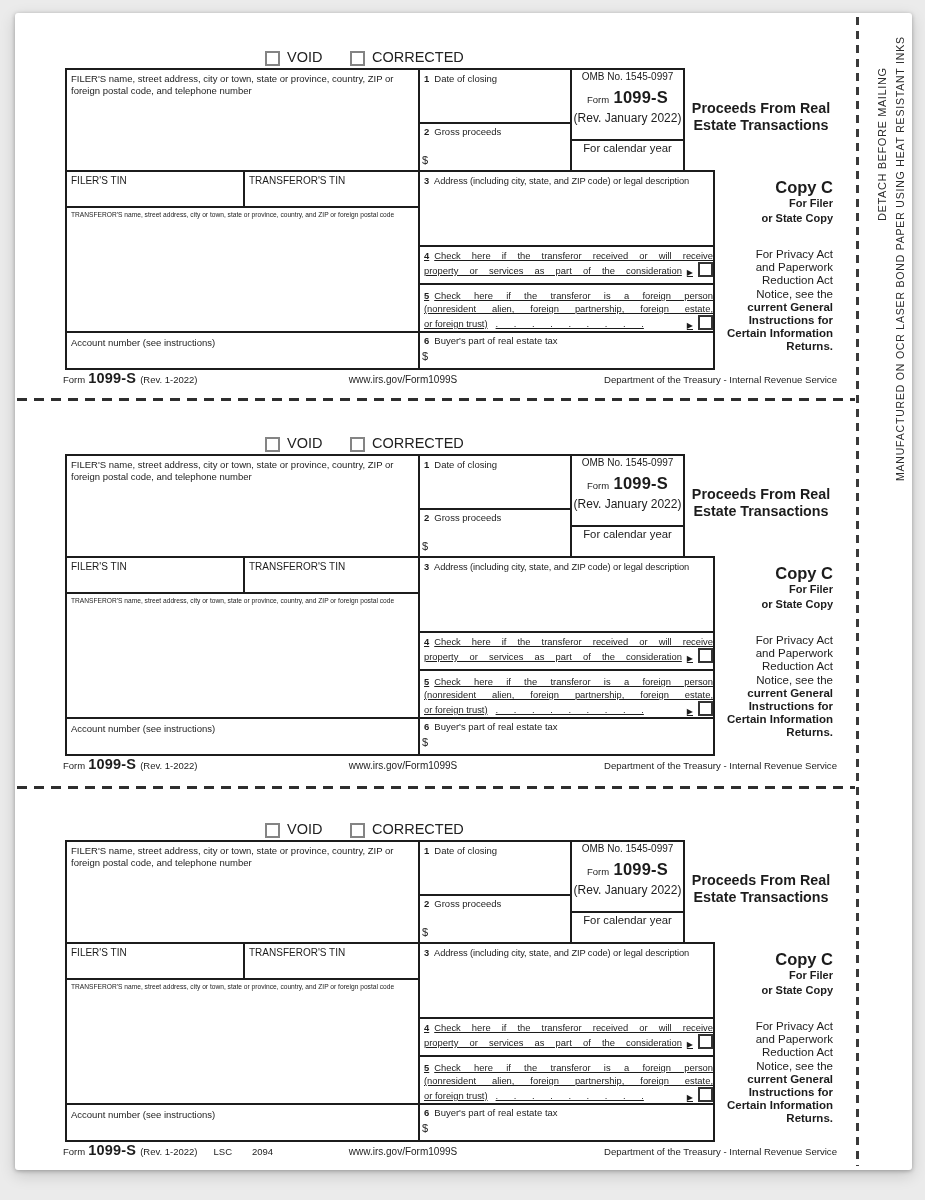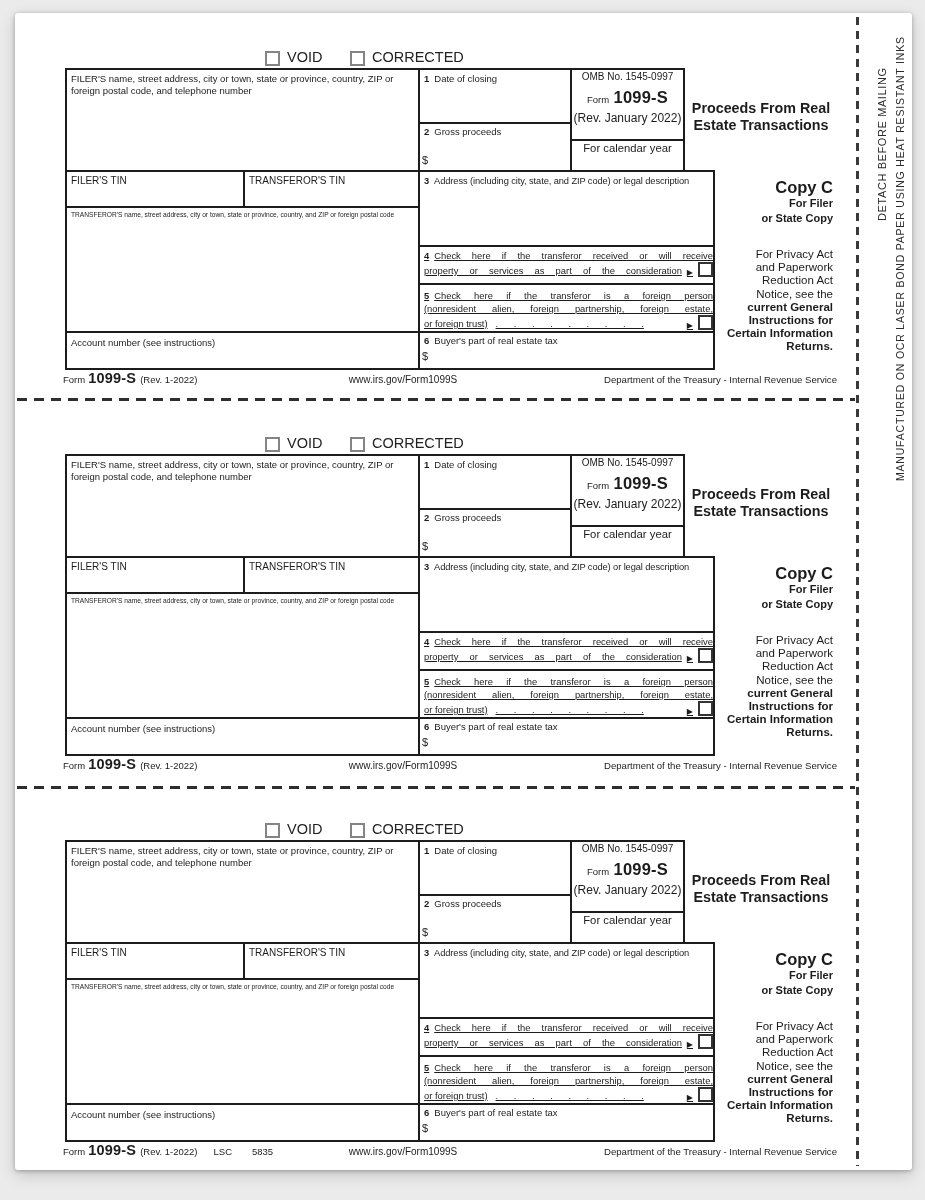--- a/index.html
+++ b/index.html
@@ -349,21 +349,21 @@
 
     <div class="abs lbl" style="left:56px;top:287px;">Account number (see instructions)</div>
     <div class="abs lbl" style="left:409px;top:285px;"><span class="num">6</span><span>Buyer's part of real estate tax</span></div>
     <div class="abs dollar" style="left:407px;top:300px;">$</div>
 
     <div class="ftr ft-left">
       <span class="ft-form">Form</span>
       <span class="ft-num">1099-S</span>
       <span class="ft-rev">(Rev. 1-2022)</span>
       <span class="ft-lsc">LSC</span>
-      <span class="ft-code">5835</span>
+      <span class="ft-code">2094</span>
     </div>
     <div class="ftr ft-url">www.irs.gov/Form1099S</div>
     <div class="ftr ft-dept">Department of the Treasury - Internal Revenue Service</div>
   </section>
 </div>
     <div class="sep" style="top:385px;"></div>
     <div class="sep" style="top:773px;"></div>
     <div class="vdash"></div>
     <div class="vtext vt1">DETACH BEFORE MAILING</div>
     <div class="vtext vt2">MANUFACTURED ON OCR LASER BOND PAPER USING HEAT RESISTANT INKS</div>

